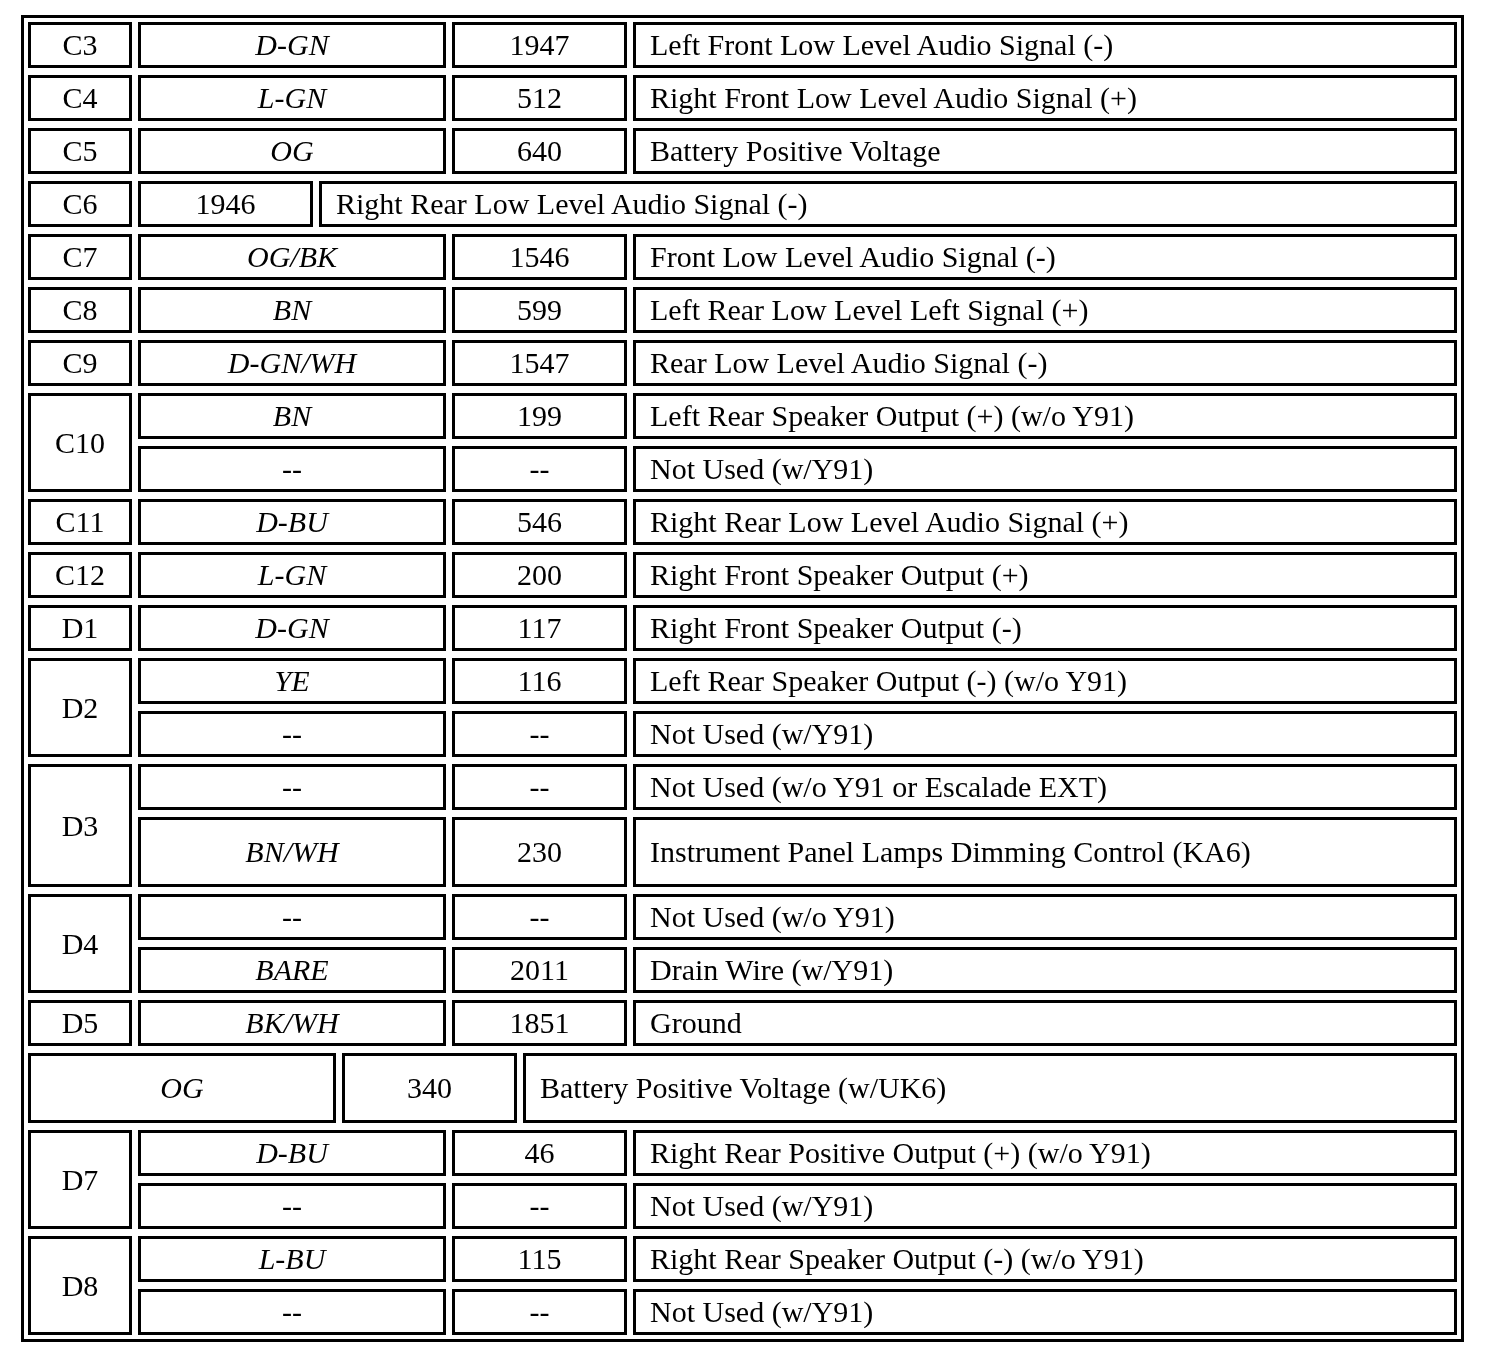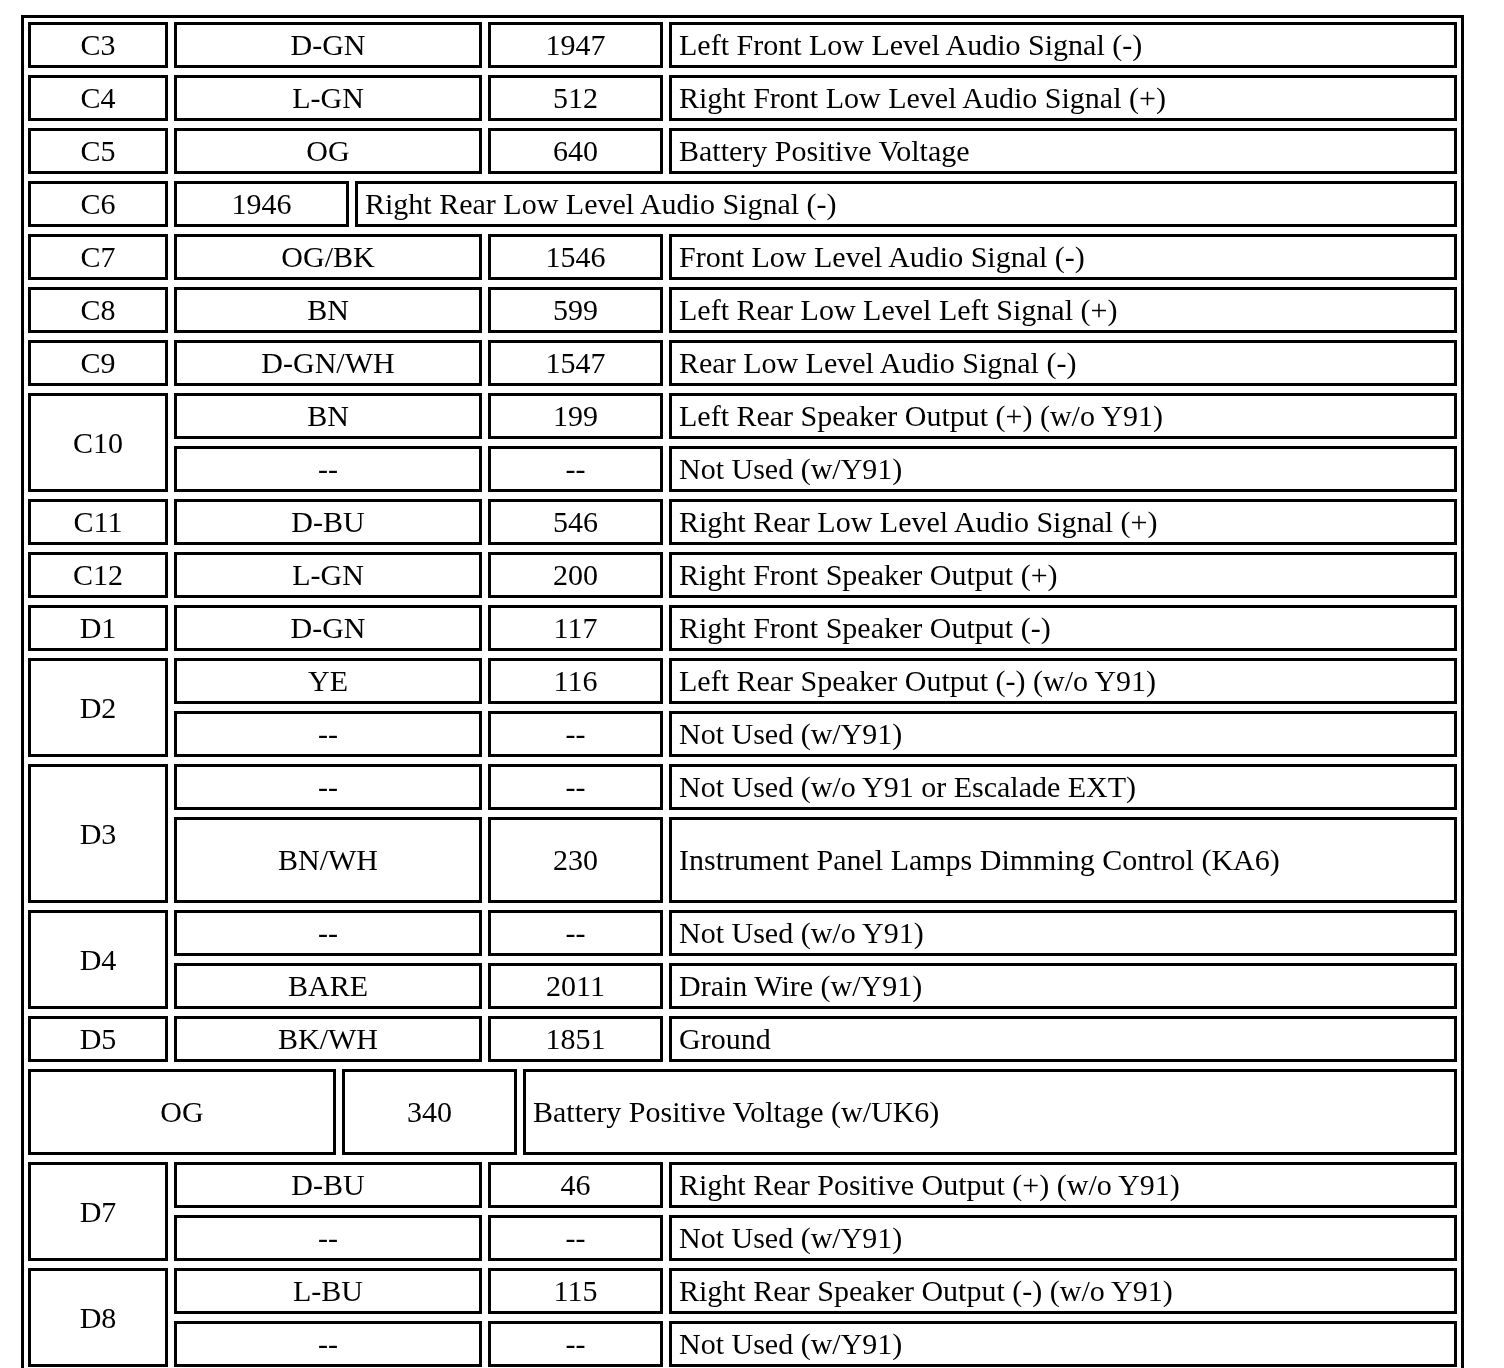--- a/index.html
+++ b/index.html
@@ -35,42 +35,42 @@
     display: flex;
     align-items: center;
     justify-content: center;
     font-size: 30px;
     line-height: 1;
     background: #fff;
     overflow: hidden;
     white-space: nowrap;
   }
   .pin-cell {
-    width: 140px;
+    width: 104px;
     flex: none;
   }
   .subs {
     flex: 1;
     display: flex;
     flex-direction: column;
     gap: 7px;
   }
   .sub-row {
     display: flex;
     gap: 6px;
     height: 46px;
     flex: none;
   }
-  .sub-row.tall { height: 86px; }
-  .color-cell { width: 308px; flex: none; }
+  .sub-row.tall { height: 70px; }
+  .color-cell { width: 308px; flex: none; font-style: italic; }
   .circuit-cell { width: 175px; flex: none; }
   .function-cell {
     flex: 1;
     justify-content: flex-start;
-    padding-left: 7px;
+    padding-left: 14px;
   }
 </style>
 </head>
 <body>
 
 <div class="pinout-table" id="pinout-table">
     <div class="row-group">
       <div class="cell pin-cell">C3</div>
       <div class="subs">
         <div class="sub-row">

